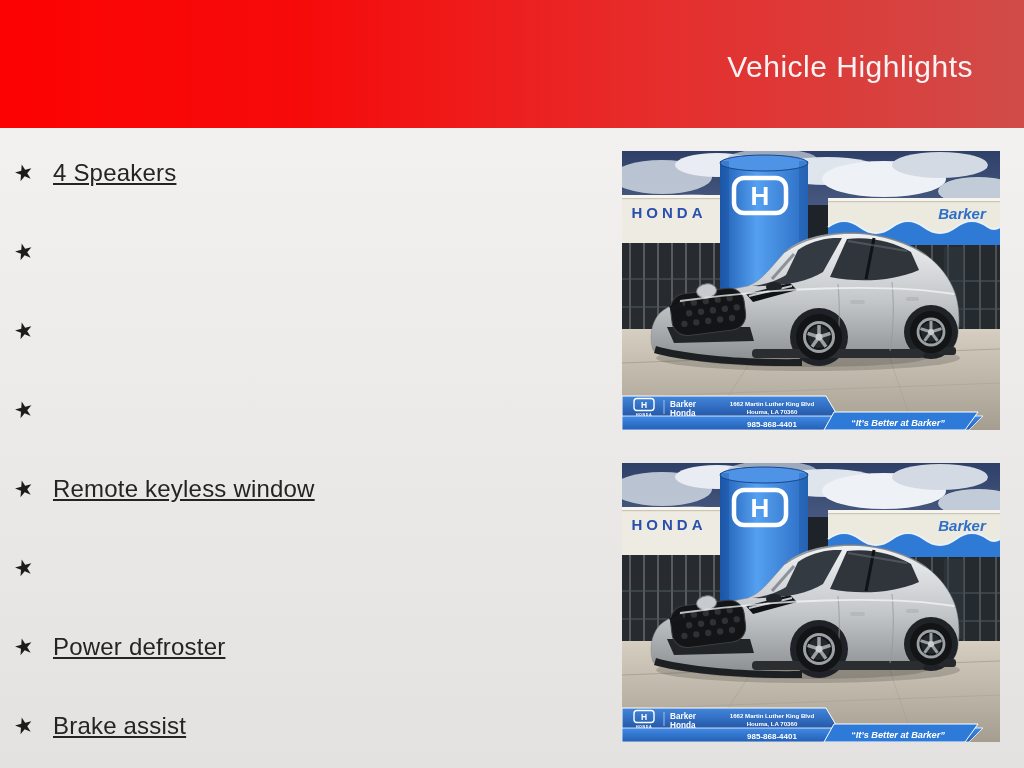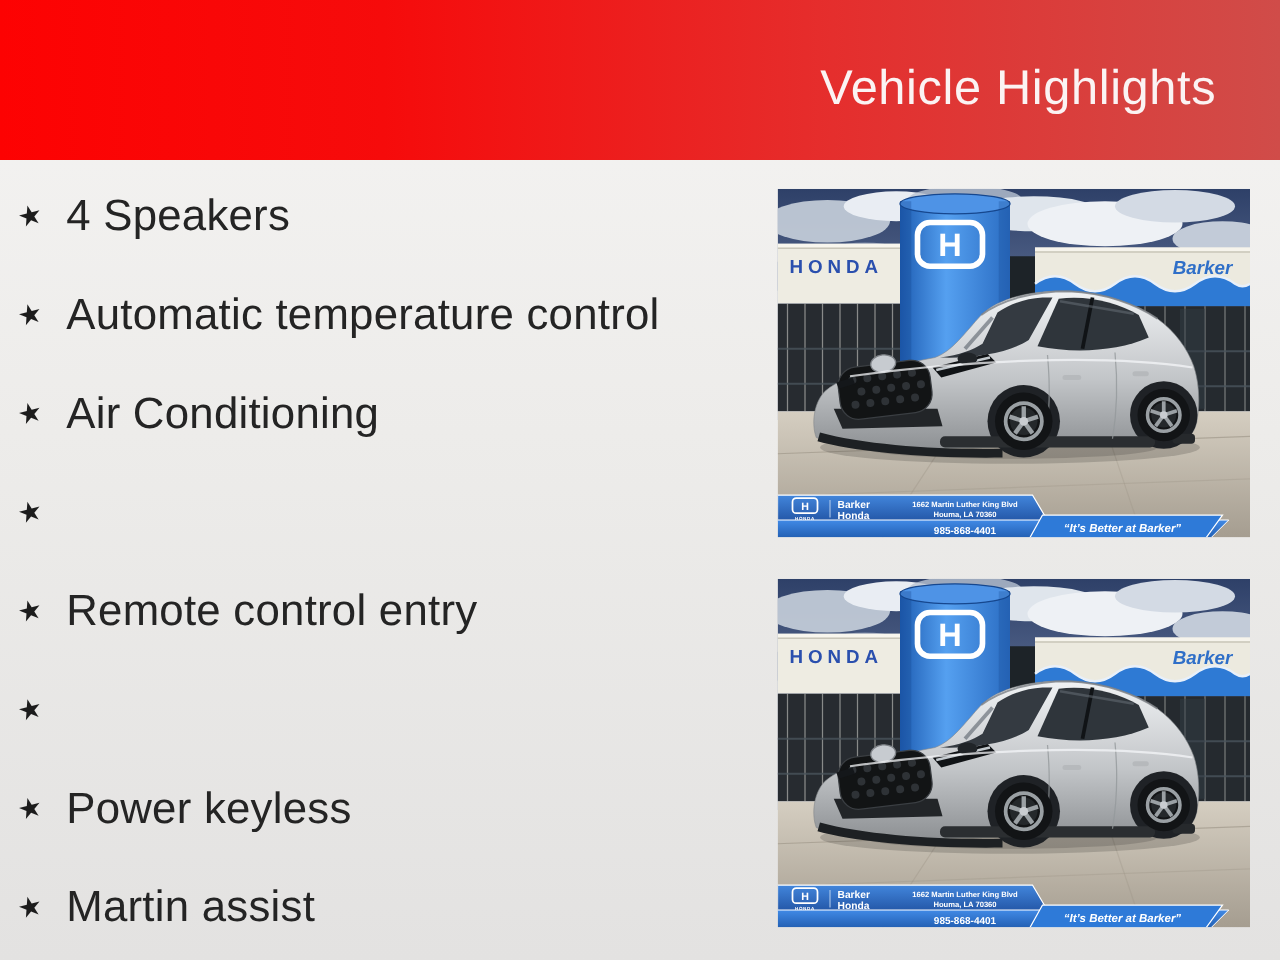--- a/index.html
+++ b/index.html
@@ -7,35 +7,35 @@
     position:relative;width:1024px;height:768px;overflow:hidden;
     background:linear-gradient(180deg,#f5f4f3 0%,#edecea 45%,#e3e2e1 100%);
     font-family:"Liberation Sans",sans-serif;
   }
   .header-band{
     position:absolute;left:0;top:0;width:1024px;height:128px;
     background:linear-gradient(90deg,#fd0202 0%,#f60b0b 30%,#e52e2d 65%,#d04c49 100%);
   }
   .slide-title{
     position:absolute;right:51px;top:50px;margin:0;
-    color:#fbf3f3;font-size:39px;font-weight:400;letter-spacing:.5px;line-height:1.1;
+    color:#fbf3f3;font-size:30px;font-weight:400;letter-spacing:.5px;line-height:1.1;
   }
   .feature-list{
     position:absolute;left:8px;top:133px;width:580px;
     list-style:none;margin:0;padding:0;
   }
   .feature-item{
     height:79px;display:flex;align-items:center;gap:13px;
   }
   .star-bullet{
     width:32px;text-align:center;font-size:22px;color:#1c1c1c;
     transform:rotate(-14deg);flex:0 0 32px;line-height:1;
   }
   .feature-label{
-    font-size:35px;color:#242424;letter-spacing:.2px;
+    font-size:24px;color:#242424;letter-spacing:.2px;text-decoration:underline;
   }
   .photos{
     position:absolute;left:622px;top:151px;width:378px;
     display:flex;flex-direction:column;gap:33px;
   }
   .photo{
     margin:0;width:422px;height:279px;overflow:hidden;position:relative;
   }
   .photo svg{display:block;width:378px;height:279px;font-family:"Liberation Sans",sans-serif;}
 </style>
@@ -49,49 +49,47 @@
   </header>
 
   <ul class="feature-list">
   <li class="feature-item">
     <span class="star-bullet">★</span>
     <span class="feature-label">4 Speakers</span>
   </li>
 
   <li class="feature-item">
     <span class="star-bullet">★</span>
-    <span class="feature-label">Automatic temperature control</span>
-  </li>
-
-  <li class="feature-item">
-    <span class="star-bullet">★</span>
-    <span class="feature-label">Air Conditioning</span>
-  </li>
-
-  <li class="feature-item">
-    <span class="star-bullet">★</span>
-  </li>
-
-  <li class="feature-item">
-    <span class="star-bullet">★</span>
-    <span class="feature-label">Remote control entry</span>
-  </li>
-
-  <li class="feature-item">
-    <span class="star-bullet">★</span>
-  </li>
-
-  <li class="feature-item">
-    <span class="star-bullet">★</span>
-    <span class="feature-label">Power keyless</span>
-  </li>
-
-  <li class="feature-item">
-    <span class="star-bullet">★</span>
-    <span class="feature-label">Martin assist</span>
+  </li>
+
+  <li class="feature-item">
+    <span class="star-bullet">★</span>
+  </li>
+
+  <li class="feature-item">
+    <span class="star-bullet">★</span>
+  </li>
+
+  <li class="feature-item">
+    <span class="star-bullet">★</span>
+    <span class="feature-label">Remote keyless window</span>
+  </li>
+
+  <li class="feature-item">
+    <span class="star-bullet">★</span>
+  </li>
+
+  <li class="feature-item">
+    <span class="star-bullet">★</span>
+    <span class="feature-label">Power defroster</span>
+  </li>
+
+  <li class="feature-item">
+    <span class="star-bullet">★</span>
+    <span class="feature-label">Brake assist</span>
   </li>
 </ul>
 
   <div class="photos">
     <figure class="photo">
 <svg viewBox="0 0 378 279">
   <defs>
     <linearGradient id="skyG" x1="0" y1="0" x2="0" y2="1">
       <stop offset="0" stop-color="#2e4068"></stop>
               <stop offset="1" stop-color="#8495b8"></stop>

